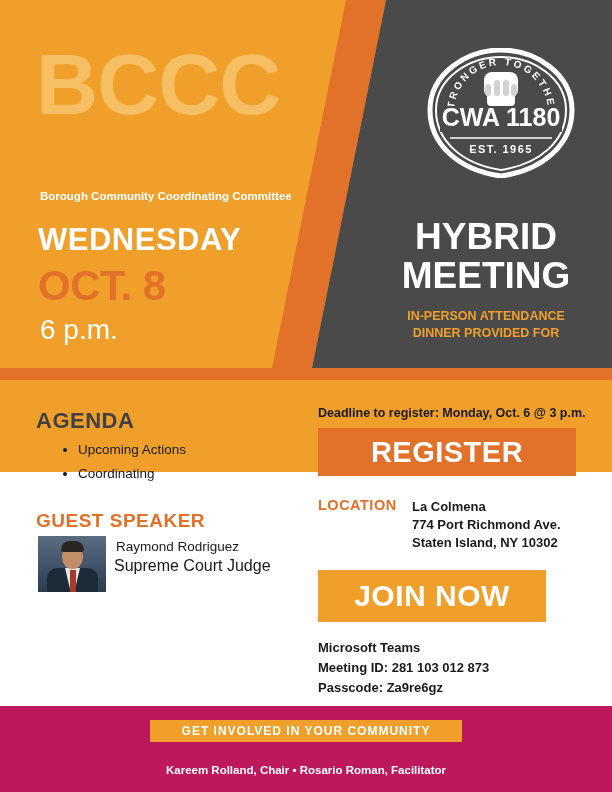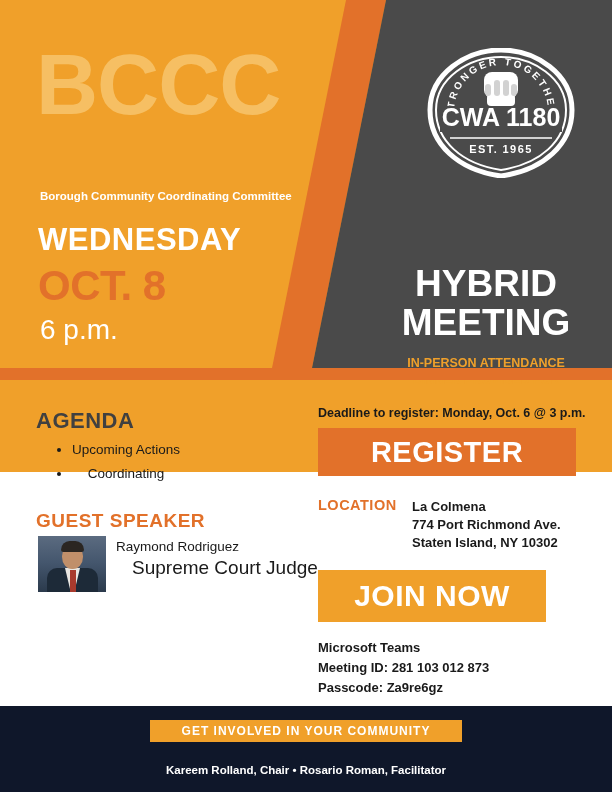--- a/index.html
+++ b/index.html
@@ -96,21 +96,21 @@
   }
 
   
   .hybrid {
     position: absolute;
     right: 26px; top: 218px;
     width: 200px;
     text-align: center;
   }
   .hybrid-line1 {
-    font-size: 37px; font-weight: bold; color: #ffffff; line-height: 1.05; margin-top: 47px;
+    font-size: 37px; font-weight: bold; color: #ffffff; line-height: 1.05;
   }
   .hybrid-line2 {
     font-size: 37px; font-weight: bold; color: #ffffff; line-height: 1.05;
   }
   .hybrid-note {
     margin-top: 12px;
     font-size: 12.5px; font-weight: bold; color: #f0a02a; line-height: 1.4;
   }
 
   
@@ -126,21 +126,21 @@
     position: absolute;
     left: 36px; top: 408px;
     font-size: 22px; font-weight: bold; color: #404040; letter-spacing: 0.5px; text-align: center;
   }
   .agenda-list {
     position: absolute;
     left: 58px; top: 438px;
     font-size: 13.5px; color: #1a1a1a;
     line-height: 1.75;
   }
-  .agenda-list li { margin-left: 14px; text-align: center; }
+  .agenda-list li { margin-left: 20px; }
 
   .speaker-title {
     position: absolute;
     left: 36px; top: 510px;
     font-size: 19px; font-weight: bold; color: #e2712a; letter-spacing: 0.5px;
   }
   .speaker-photo {
     position: absolute;
     left: 38px; top: 536px;
     width: 68px; height: 56px;
@@ -173,22 +173,22 @@
     width: 6px; height: 22px;
     background: #a83a2d;
   }
   .speaker-name {
     position: absolute;
     left: 116px; top: 537px;
     font-size: 13.5px; color: #1a1a1a; line-height: 1.45;
   }
   .speaker-role {
     position: absolute;
-    left: 132px; top: 554px;
-    font-size: 19px; color: #1a1a1a; line-height: 1.45;
+    left: 114px; top: 554px;
+    font-size: 16px; color: #1a1a1a; line-height: 1.45;
   }
 
   
   .deadline {
     position: absolute;
     left: 318px; top: 406px;
     font-size: 12.5px; font-weight: bold; color: #1a1a1a;
   }
   .btn-register {
     position: absolute;
@@ -226,21 +226,21 @@
     position: absolute;
     left: 318px; top: 638px;
     font-size: 13px; font-weight: bold; color: #1a1a1a; line-height: 1.55;
   }
 
   
   .footer {
     position: absolute;
     left: 0; top: 706px;
     width: 612px; height: 86px;
-    background: #0f172a;
+    background: #be185d;
   }
   .footer-band {
     position: absolute;
     left: 150px; top: 14px;
     width: 312px; height: 22px;
     background: #f0a02a;
     display: flex; align-items: center; justify-content: center;
   }
   .footer-band-text {
     font-size: 12px; font-weight: bold; color: #ffffff; letter-spacing: 1px;

